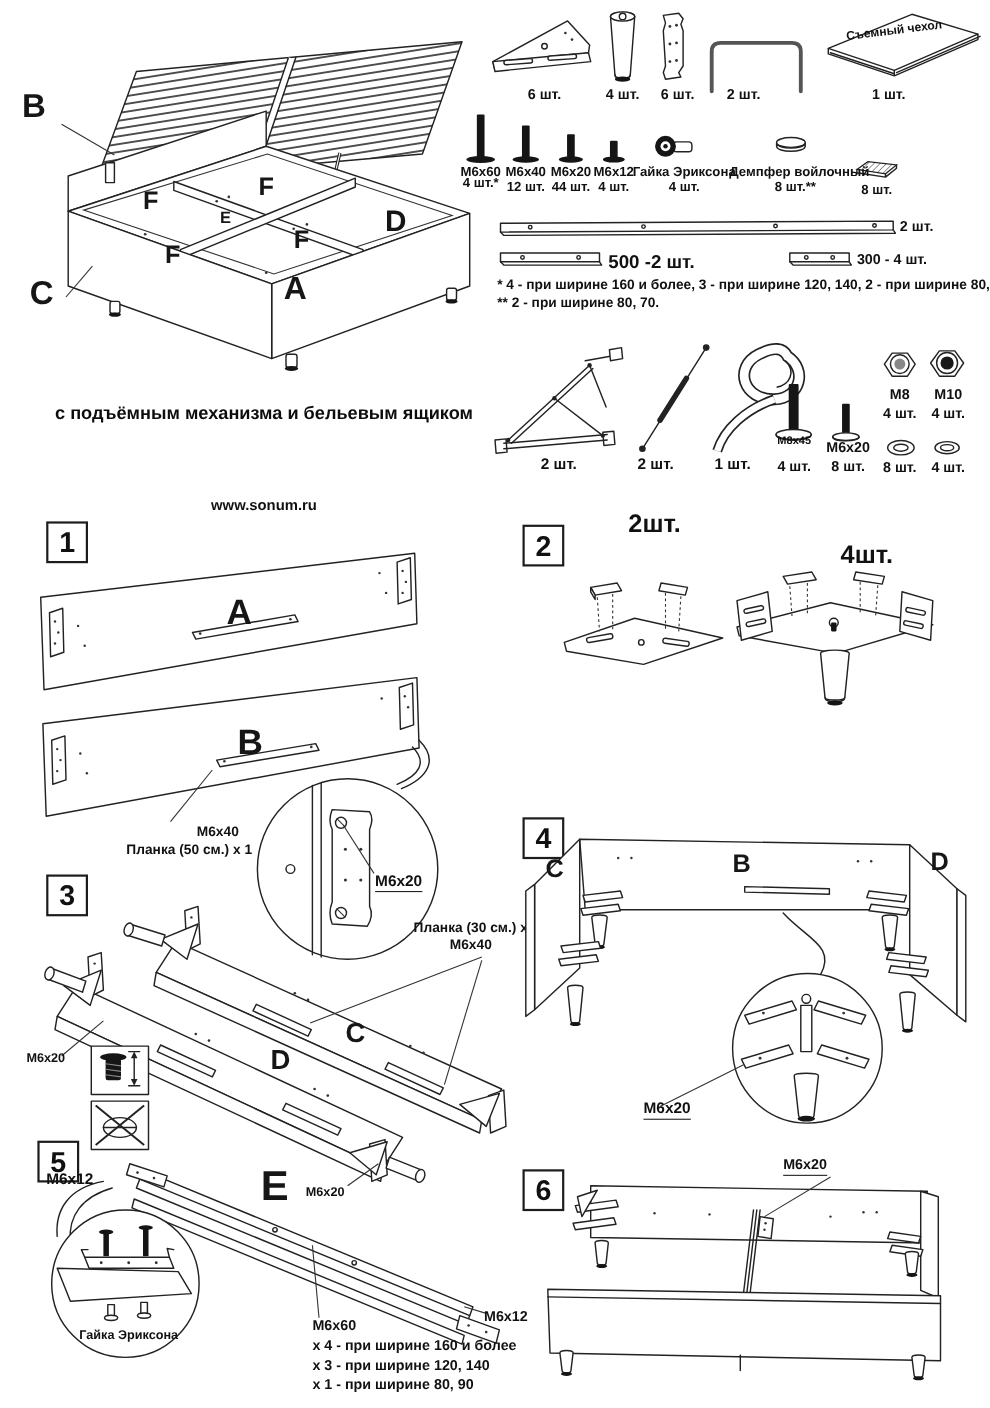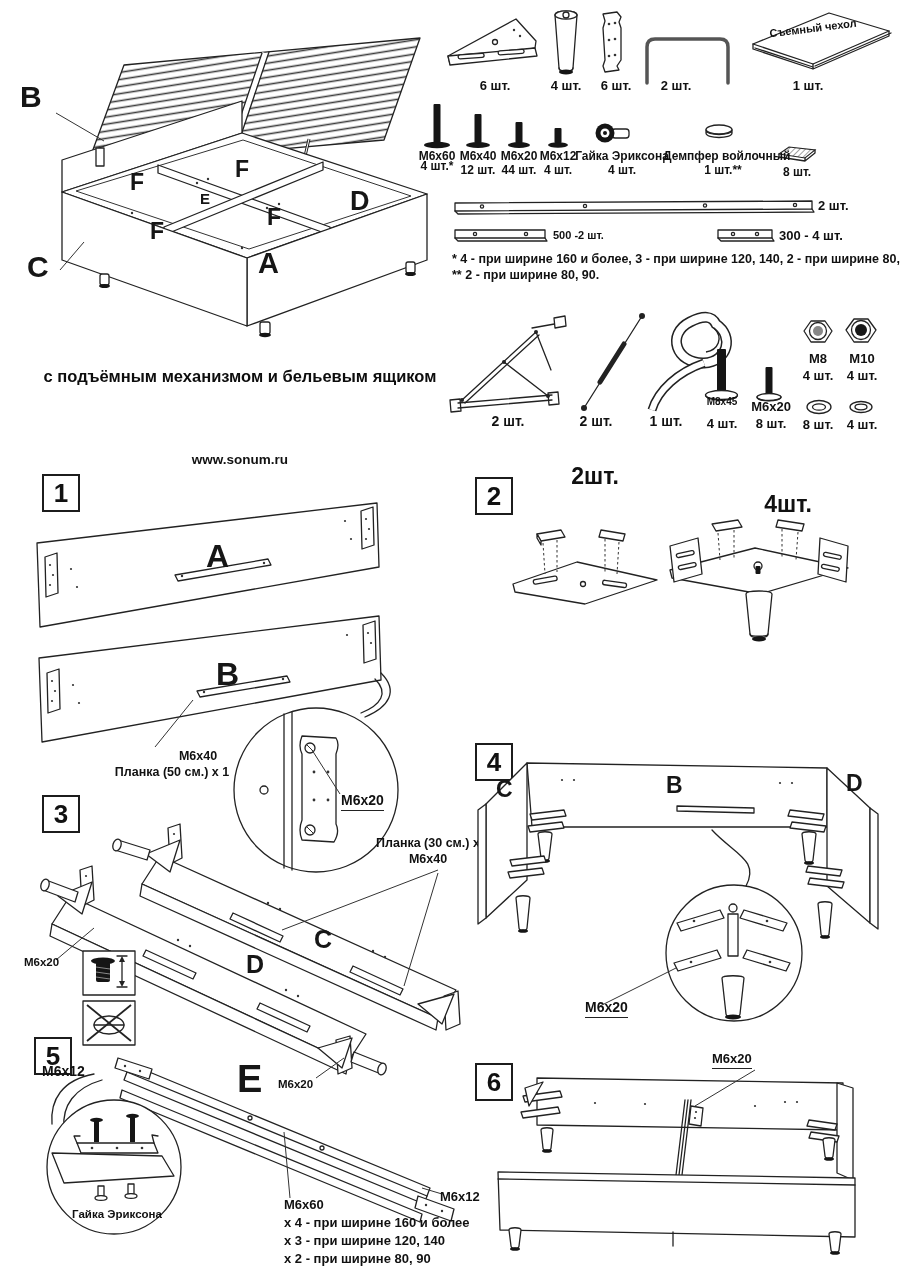--- a/index.html
+++ b/index.html
@@ -153,45 +153,45 @@
   <div class="lbl" style="left:412px;top:160px;width:50px;font-size:12px">4 шт.*</div>
   <div class="lbl" style="left:453px;top:150px;width:50px;font-size:12px">M6x40</div>
   <div class="lbl" style="left:453px;top:164px;width:50px;font-size:12px">12 шт.</div>
   <div class="lbl" style="left:494px;top:150px;width:50px;font-size:12px">M6x20</div>
   <div class="lbl" style="left:494px;top:164px;width:50px;font-size:12px">44 шт.</div>
   <div class="lbl" style="left:533px;top:150px;width:50px;font-size:12px">M6x12</div>
   <div class="lbl" style="left:533px;top:164px;width:50px;font-size:12px">4 шт.</div>
   <div class="lbl" style="left:572px;top:150px;width:100px;font-size:12px">Гайка Эриксона</div>
   <div class="lbl" style="left:572px;top:164px;width:100px;font-size:12px">4 шт.</div>
   <div class="lbl" style="left:663px;top:150px;width:120px;font-size:12px">Демпфер войлочный</div>
-  <div class="lbl" style="left:663px;top:164px;width:120px;font-size:12px">1 шт.**</div>
+  <div class="lbl" style="left:663px;top:164px;width:120px;font-size:12px">8 шт.**</div>
   <div class="lbl" style="left:772px;top:166px;width:50px;font-size:12px">8 шт.</div>
 
   <svg style="left:450px;top:196px" width="445" height="52" viewBox="0 0 445 52">
     <path class="w" d="M 5,7 L 362,5 L 362,13 L 5,15 Z"></path>
     <path class="s" d="M 5,15 L 8,18 L 364,16 L 362,13"></path>
     <circle class="s" cx="32" cy="10.5" r="1.6"></circle>
       <circle class="s" cx="135" cy="10" r="1.6"></circle>
     <circle class="s" cx="255" cy="9.5" r="1.6"></circle>
       <circle class="s" cx="345" cy="9" r="1.6"></circle>
     <path class="w" d="M 5,34 L 95,34 L 95,42 L 5,42 Z"></path>
     <path class="s" d="M 5,42 L 8,45 L 97,45 L 95,42"></path>
     <circle class="s" cx="25" cy="38" r="1.6"></circle>
       <circle class="s" cx="76" cy="38" r="1.6"></circle>
     <path class="w" d="M 268,34 L 322,34 L 322,42 L 268,42 Z"></path>
     <path class="s" d="M 268,42 L 271,45 L 324,45 L 322,42"></path>
     <circle class="s" cx="283" cy="38" r="1.6"></circle>
       <circle class="s" cx="307" cy="38" r="1.6"></circle>
   </svg>
   <div class="lbl left" style="left:818px;top:199px;font-size:13px">2 шт.</div>
-  <div class="lbl left" style="left:553px;top:229px;font-size:11px">500 -2 шт.</div>
+  <div class="lbl left" style="left:553px;top:229px;font-size:17px">500 -2 шт.</div>
   <div class="lbl left" style="left:779px;top:229px;font-size:13px">300 - 4 шт.</div>
 
   <div class="lbl left" style="left:452px;top:252px;font-size:12.5px">*  4 - при ширине 160 и более, 3 - при ширине 120, 140, 2 - при ширине 80, 90</div>
-  <div class="lbl left" style="left:452px;top:268px;font-size:12.5px">** 2 - при ширине 80, 90.</div>
+  <div class="lbl left" style="left:452px;top:268px;font-size:12.5px">** 2 - при ширине 80, 70.</div>
 
   <svg style="left:448px;top:310px" width="118" height="108" viewBox="0 0 118 108">
     <polygon class="w" points="2,90 12,89 13,101 3,102"></polygon>
     <polygon class="w" points="100,83 110,82 111,94 101,95"></polygon>
     <line class="s" x1="10" y1="98" x2="104" y2="90"></line>
     <line class="s" x1="10" y1="93" x2="104" y2="85"></line>
     <line class="s" x1="14" y1="90" x2="88" y2="22"></line>
     <line class="s" x1="17" y1="93" x2="91" y2="25"></line>
     <line class="s" x1="88" y1="22" x2="103" y2="60"></line>
     <line class="s" x1="56" y1="52" x2="100" y2="86"></line>
@@ -250,21 +250,21 @@
   <div class="lbl" style="left:697px;top:417px;width:50px;font-size:13px">4 шт.</div>
   <div class="lbl" style="left:746px;top:400px;width:50px;font-size:13px">M6x20</div>
   <div class="lbl" style="left:746px;top:417px;width:50px;font-size:13px">8 шт.</div>
   <div class="lbl" style="left:796px;top:352px;width:44px;font-size:13px">M8</div>
   <div class="lbl" style="left:796px;top:369px;width:44px;font-size:13px">4 шт.</div>
   <div class="lbl" style="left:840px;top:352px;width:44px;font-size:13px">M10</div>
   <div class="lbl" style="left:840px;top:369px;width:44px;font-size:13px">4 шт.</div>
   <div class="lbl" style="left:796px;top:418px;width:44px;font-size:13px">8 шт.</div>
   <div class="lbl" style="left:840px;top:418px;width:44px;font-size:13px">4 шт.</div>
 
-  <div class="title" style="top:367px">с подъёмным механизмом и бельевым ящиком</div>
+  <div class="title" style="top:367px">с подъёмным механизма и бельевым ящиком</div>
   <div class="lbl" style="left:170px;top:452px;width:140px;font-size:13.5px">www.sonum.ru</div>
 
   <div class="stepbox" style="left:42px;top:474px">1</div>
   <div class="stepbox" style="left:475px;top:477px">2</div>
   <div class="stepbox" style="left:42px;top:795px">3</div>
   <div class="stepbox" style="left:475px;top:743px">4</div>
   <div class="stepbox" style="left:34px;top:1037px">5</div>
   <div class="stepbox" style="left:475px;top:1063px">6</div>
 
   <svg style="left:25px;top:495px" width="420" height="292" viewBox="0 0 420 292">
@@ -526,21 +526,21 @@
       <ellipse class="w" cx="79" cy="140" rx="6" ry="2.4"></ellipse>
     <rect class="w" x="106" y="126" width="6" height="10"></rect>
       <ellipse class="w" cx="109" cy="138" rx="6" ry="2.4"></ellipse>
   </svg>
   <div class="letter" style="left:237px;top:1058px;font-size:38px">E</div>
   <div class="lbl left" style="left:42px;top:1064px;font-size:14px">M6x12</div>
   <div class="lbl" style="left:62px;top:1208px;width:110px;font-size:11.5px">Гайка Эриксона</div>
   <div class="lbl left" style="left:284px;top:1198px;font-size:13px">M6x60</div>
   <div class="lbl left" style="left:284px;top:1216px;font-size:13px">х 4 - при ширине 160 и более</div>
   <div class="lbl left" style="left:284px;top:1234px;font-size:13px">х 3 - при ширине 120, 140</div>
-  <div class="lbl left" style="left:284px;top:1252px;font-size:13px">х 2 - при ширине 80, 90</div>
+  <div class="lbl left" style="left:284px;top:1252px;font-size:13px">х 1 - при ширине 80, 90</div>
   <div class="lbl left" style="left:440px;top:1190px;font-size:13px">M6x12</div>
 
   <svg style="left:465px;top:1058px" width="425" height="215" viewBox="0 0 425 215">
 
     <polygon class="w" points="72,20 378,25 378,72 72,67"></polygon>
     <circle cx="130" cy="45" r="1.1" fill="#333"></circle>
       <circle cx="180" cy="46" r="1.1" fill="#333"></circle>
     <circle cx="290" cy="48" r="1.1" fill="#333"></circle>
       <circle cx="320" cy="44" r="1.1" fill="#333"></circle>
       <circle cx="332" cy="44" r="1.1" fill="#333"></circle>

